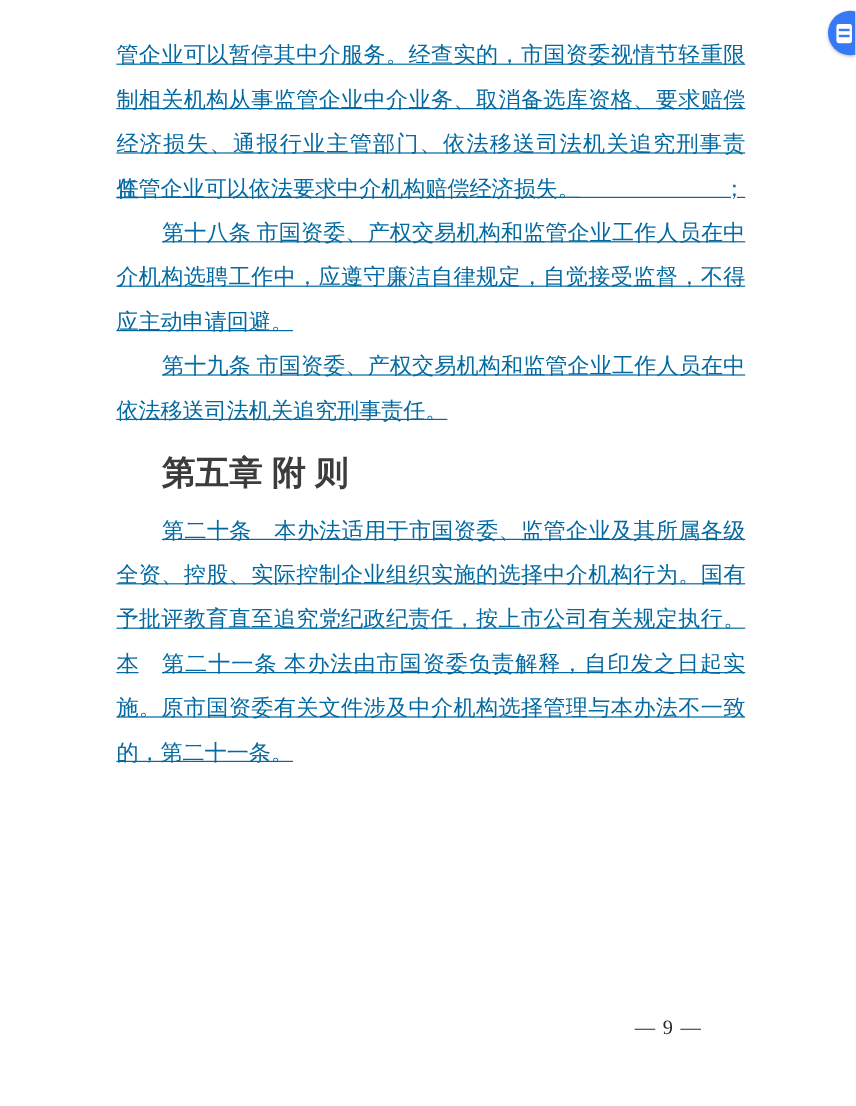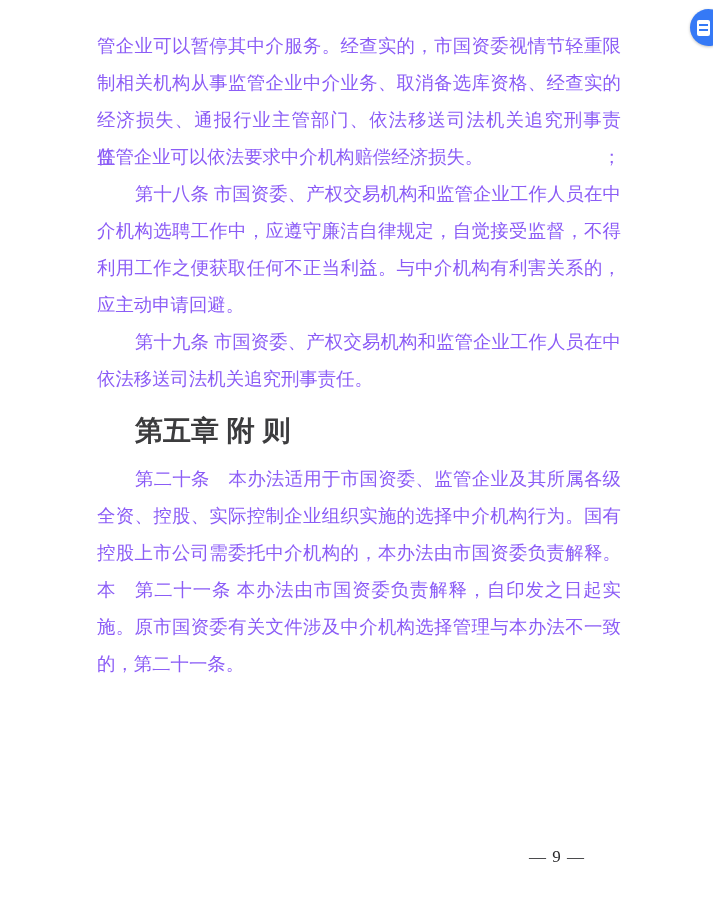--- a/index.html
+++ b/index.html
@@ -19,25 +19,26 @@
     position: absolute;
     left: 97px;
     top: 28px;
     width: 524px;
   }
   .paragraph { margin: 0; }
   .line {
     font-size: 18.4px;
     line-height: 37px;
     height: 37px;
-    color: #8b5cf6;
+    color: #0369a1;
     white-space: nowrap;
     text-align: justify;
     text-align-last: left;
     text-justify: inter-character;
+    text-decoration: underline;
   }
   .line.fill {
     white-space: normal;
     text-align-last: justify;
   }
   .line.indent { padding-left: 38px; }
   .chapter-heading {
     font-family: "Liberation Sans", "DejaVu Sans", sans-serif;
     font-weight: bold;
     font-size: 28px;
@@ -92,39 +93,38 @@
   .fb-doc::after  { top: 9px; }
 </style>
 </head>
 <body>
 
 <div class="page">
 
   <div class="text-flow">
       <div class="paragraph">
         <div class="line fill">管企业可以暂停其中介服务。经查实的，市国资委视情节轻重限</div>
-        <div class="line fill">制相关机构从事监管企业中介业务、取消备选库资格、经查实的</div>
+        <div class="line fill">制相关机构从事监管企业中介业务、取消备选库资格、要求赔偿</div>
         <div class="line fill">经济损失、通报行业主管部门、依法移送司法机关追究刑事责任；</div>
         <div class="line">监管企业可以依法要求中介机构赔偿经济损失。</div>
       </div>
       <div class="paragraph">
         <div class="line fill indent">第十八条 市国资委、产权交易机构和监管企业工作人员在中</div>
         <div class="line fill">介机构选聘工作中，应遵守廉洁自律规定，自觉接受监督，不得</div>
-        <div class="line fill">利用工作之便获取任何不正当利益。与中介机构有利害关系的，</div>
         <div class="line">应主动申请回避。</div>
       </div>
       <div class="paragraph">
         <div class="line fill indent">第十九条 市国资委、产权交易机构和监管企业工作人员在中</div>
         <div class="line">依法移送司法机关追究刑事责任。</div>
       </div>
       <div class="chapter-heading">第五章 附 则</div>
       <div class="paragraph">
         <div class="line fill indent">第二十条　本办法适用于市国资委、监管企业及其所属各级</div>
         <div class="line fill">全资、控股、实际控制企业组织实施的选择中介机构行为。国有</div>
-        <div class="line fill">控股上市公司需委托中介机构的，本办法由市国资委负责解释。本</div>
+        <div class="line fill">予批评教育直至追究党纪政纪责任，按上市公司有关规定执行。本</div>
       </div>
       <div class="paragraph">
         <div class="line fill indent">第二十一条 本办法由市国资委负责解释，自印发之日起实</div>
         <div class="line fill">施。原市国资委有关文件涉及中介机构选择管理与本办法不一致</div>
         <div class="line">的，第二十一条。</div>
       </div>
     </div>
 
   <div class="page-number">— 9 —</div>
 

